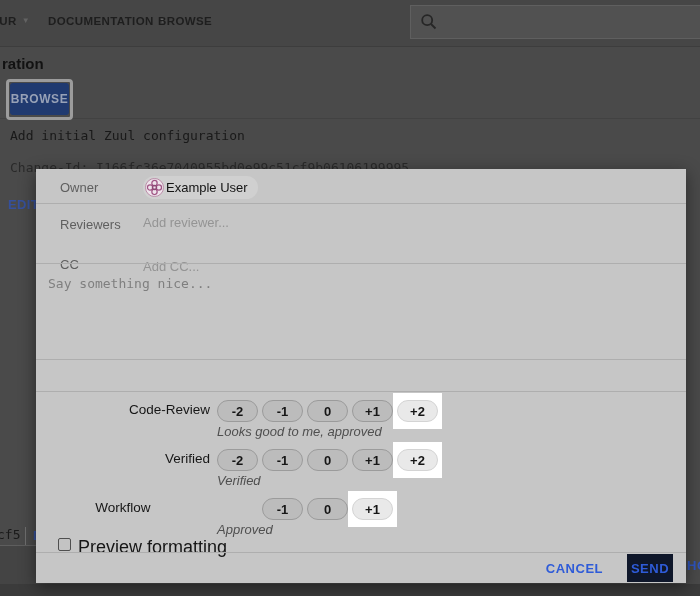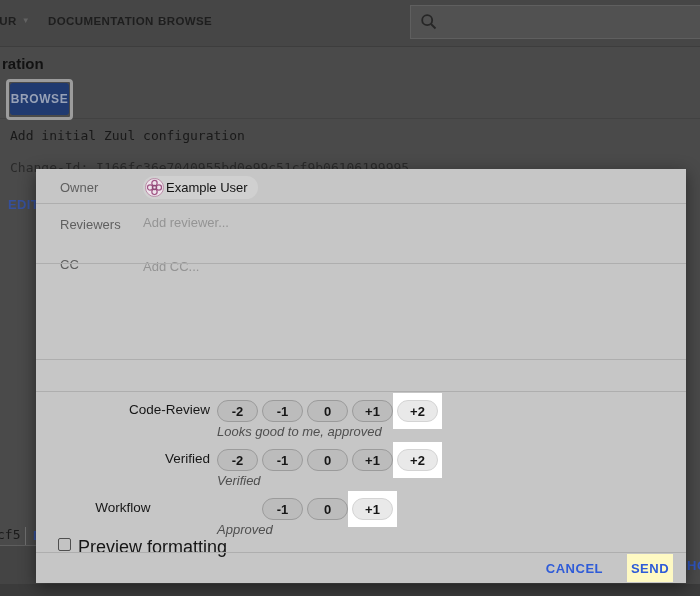--- a/index.html
+++ b/index.html
@@ -66,21 +66,21 @@
   .pill { position:absolute; width:41px; height:22px; border-radius:12px; background:#bcbcbc;
           border:1px solid #9b9b9b; color:#161616; font-size:13px; font-weight:bold; text-align:center;
           line-height:19px; cursor:pointer; padding:0; font-family:"Liberation Sans", sans-serif; }
   .hl-box { position:absolute; width:49px; height:36px; background:#ffffff;
             display:flex; align-items:center; justify-content:center; }
   .hl-box .pill { position:static; background:#e9e9e9; border-color:#d4d4d4; }
 
   #dlg-actions { position:absolute; right:13px; top:384px; height:30px; display:flex; align-items:center; gap:24px; }
   #cancel-btn { background:none; border:none; font-size:13px; font-weight:bold; letter-spacing:.5px;
                 color:#2e5bd8; cursor:pointer; font-family:"Liberation Sans", sans-serif; }
-  #send-box { width:46px; height:28px; background:#fef9c3; display:flex; align-items:center; justify-content:center; }
+  #send-box { width:46px; height:28px; background:#0f172a; display:flex; align-items:center; justify-content:center; }
   #send-btn { background:none; border:none; font-size:13px; font-weight:bold; letter-spacing:.5px;
               color:#2e5bd8; cursor:pointer; font-family:"Liberation Sans", sans-serif; }
 </style>
 </head>
 <body>
 
 <div id="screen">
 
   <div id="navbar" class="abs">
     <div class="nav-item" style="left:-10px;">
@@ -134,20 +134,21 @@
       <span class="name">Example User</span>
     </div>
     <div class="dlg-hr" style="top:34px;"></div>
 
     <div class="fld-label" style="top:48px;">Reviewers</div>
     <input class="fld-input" style="top: 46px;" placeholder="Add reviewer...">
     <div class="fld-label" style="top:72px;margin-top:16px;">CC</div>
     <input class="fld-input" style="top: 70px; margin-top: 20px;" placeholder="Add CC...">
     <div class="dlg-hr" style="top:94px;"></div>
 
+    <textarea id="comment-area" placeholder="Say something nice..." style=""></textarea>
     <div class="dlg-hr" style="top:190px;"></div>
 
     <span id="preview-check"></span>
     <div id="preview-label">Preview formatting</div>
     <div class="dlg-hr" style="top:222px;"></div>
 
     <div id="scores" class="abs" style="left:0;top:0;width:650px;height:414px;">
         <div class="score-name" style="top: 233px;">Code-Review</div>
         <button class="pill" style="left: 181px; top: 231px;">-2</button>
         <button class="pill" style="left: 226px; top: 231px;">-1</button>

